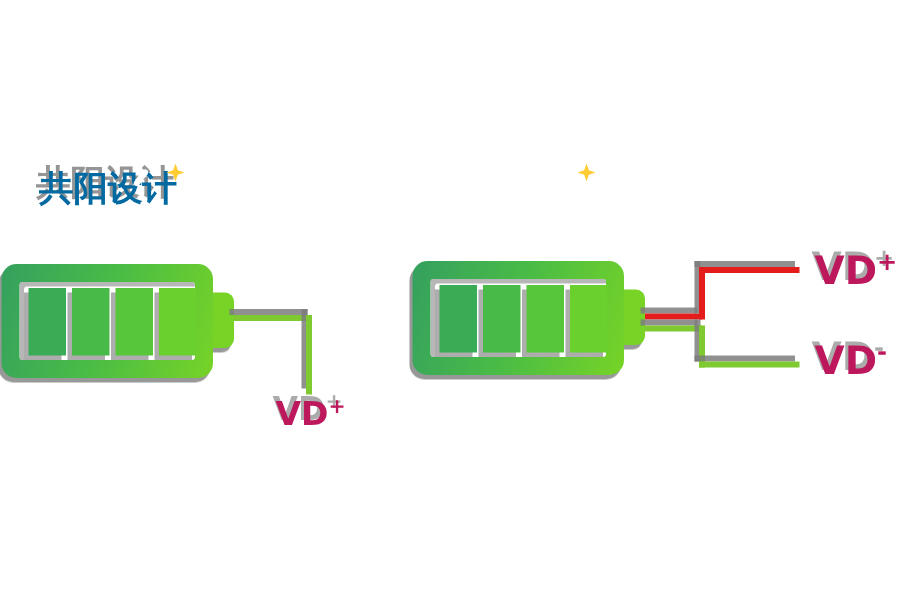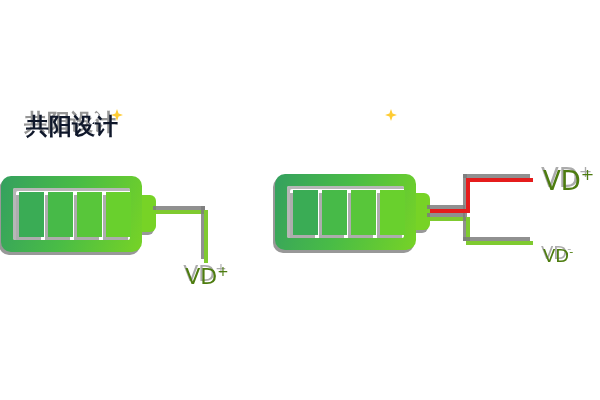--- a/index.html
+++ b/index.html
@@ -5,21 +5,21 @@
   html,body{margin:0;padding:0;background:#ffffff;}
   .canvas{
     position:relative;width:600px;height:400px;overflow:hidden;
     background:#ffffff;
     font-family:"DejaVu Sans","Liberation Sans",sans-serif;
   }
   
   .diagram-title{
     position:absolute;top:113px;height:26px;
     font-size:23px;font-weight:bold;letter-spacing:0px;line-height:26px;
-    color:#0f172a;
+    color:#0369a1;
     text-shadow:-2px -4px 0 rgba(138,138,138,0.9);
     white-space:nowrap;
   }
   .title-left{left:26px;}
   .title-right{left:300px;}
   .shine{
     position:absolute;width:4px;height:13px;background:#ffffff;
     transform:rotate(38deg);border-radius:2px;
   }
   .shine-left{left:92px;top:112px;}
@@ -68,27 +68,27 @@
   .w-l-v {left:204px;top:210px;width:4px;height:53px;}
   .w-r-red-h1 {left:430px;top:209px;width:38px;height:4px;}
   .w-r-red-v  {left:466px;top:178px;width:4px;height:35px;}
   .w-r-red-h2 {left:466px;top:178px;width:67px;height:4px;}
   .w-r-grn-h1 {left:430px;top:217px;width:38px;height:4px;}
   .w-r-grn-v  {left:466px;top:217px;width:4px;height:28px;}
   .w-r-grn-h2 {left:466px;top:241px;width:67px;height:4px;}
 
   
   .terminal-label{
-    position:absolute;color:#4d7c0f;font-weight:normal;white-space:nowrap;
+    position:absolute;color:#be185d;font-weight:bold;white-space:nowrap;
     text-shadow:-2px -3px 0 rgba(150,150,150,0.8);
   }
   .terminal-label sup{font-size:0.62em;}
   .label-left{left:183px;top:263px;font-size:22px;width:48px;text-align:center;}
   .label-r-top{left:543px;top:165px;font-size:26px;}
-  .label-r-bot{left:543px;top:245px;font-size:18px;}
+  .label-r-bot{left:543px;top:225px;font-size:26px;}
 </style>
 </head>
 <body>
 
 <div class="canvas">
 
   <div class="diagram-title title-left">共阳设计</div>
   <div class="shine shine-left"></div>
   <div class="sparkle sparkle-left"></div>
 

